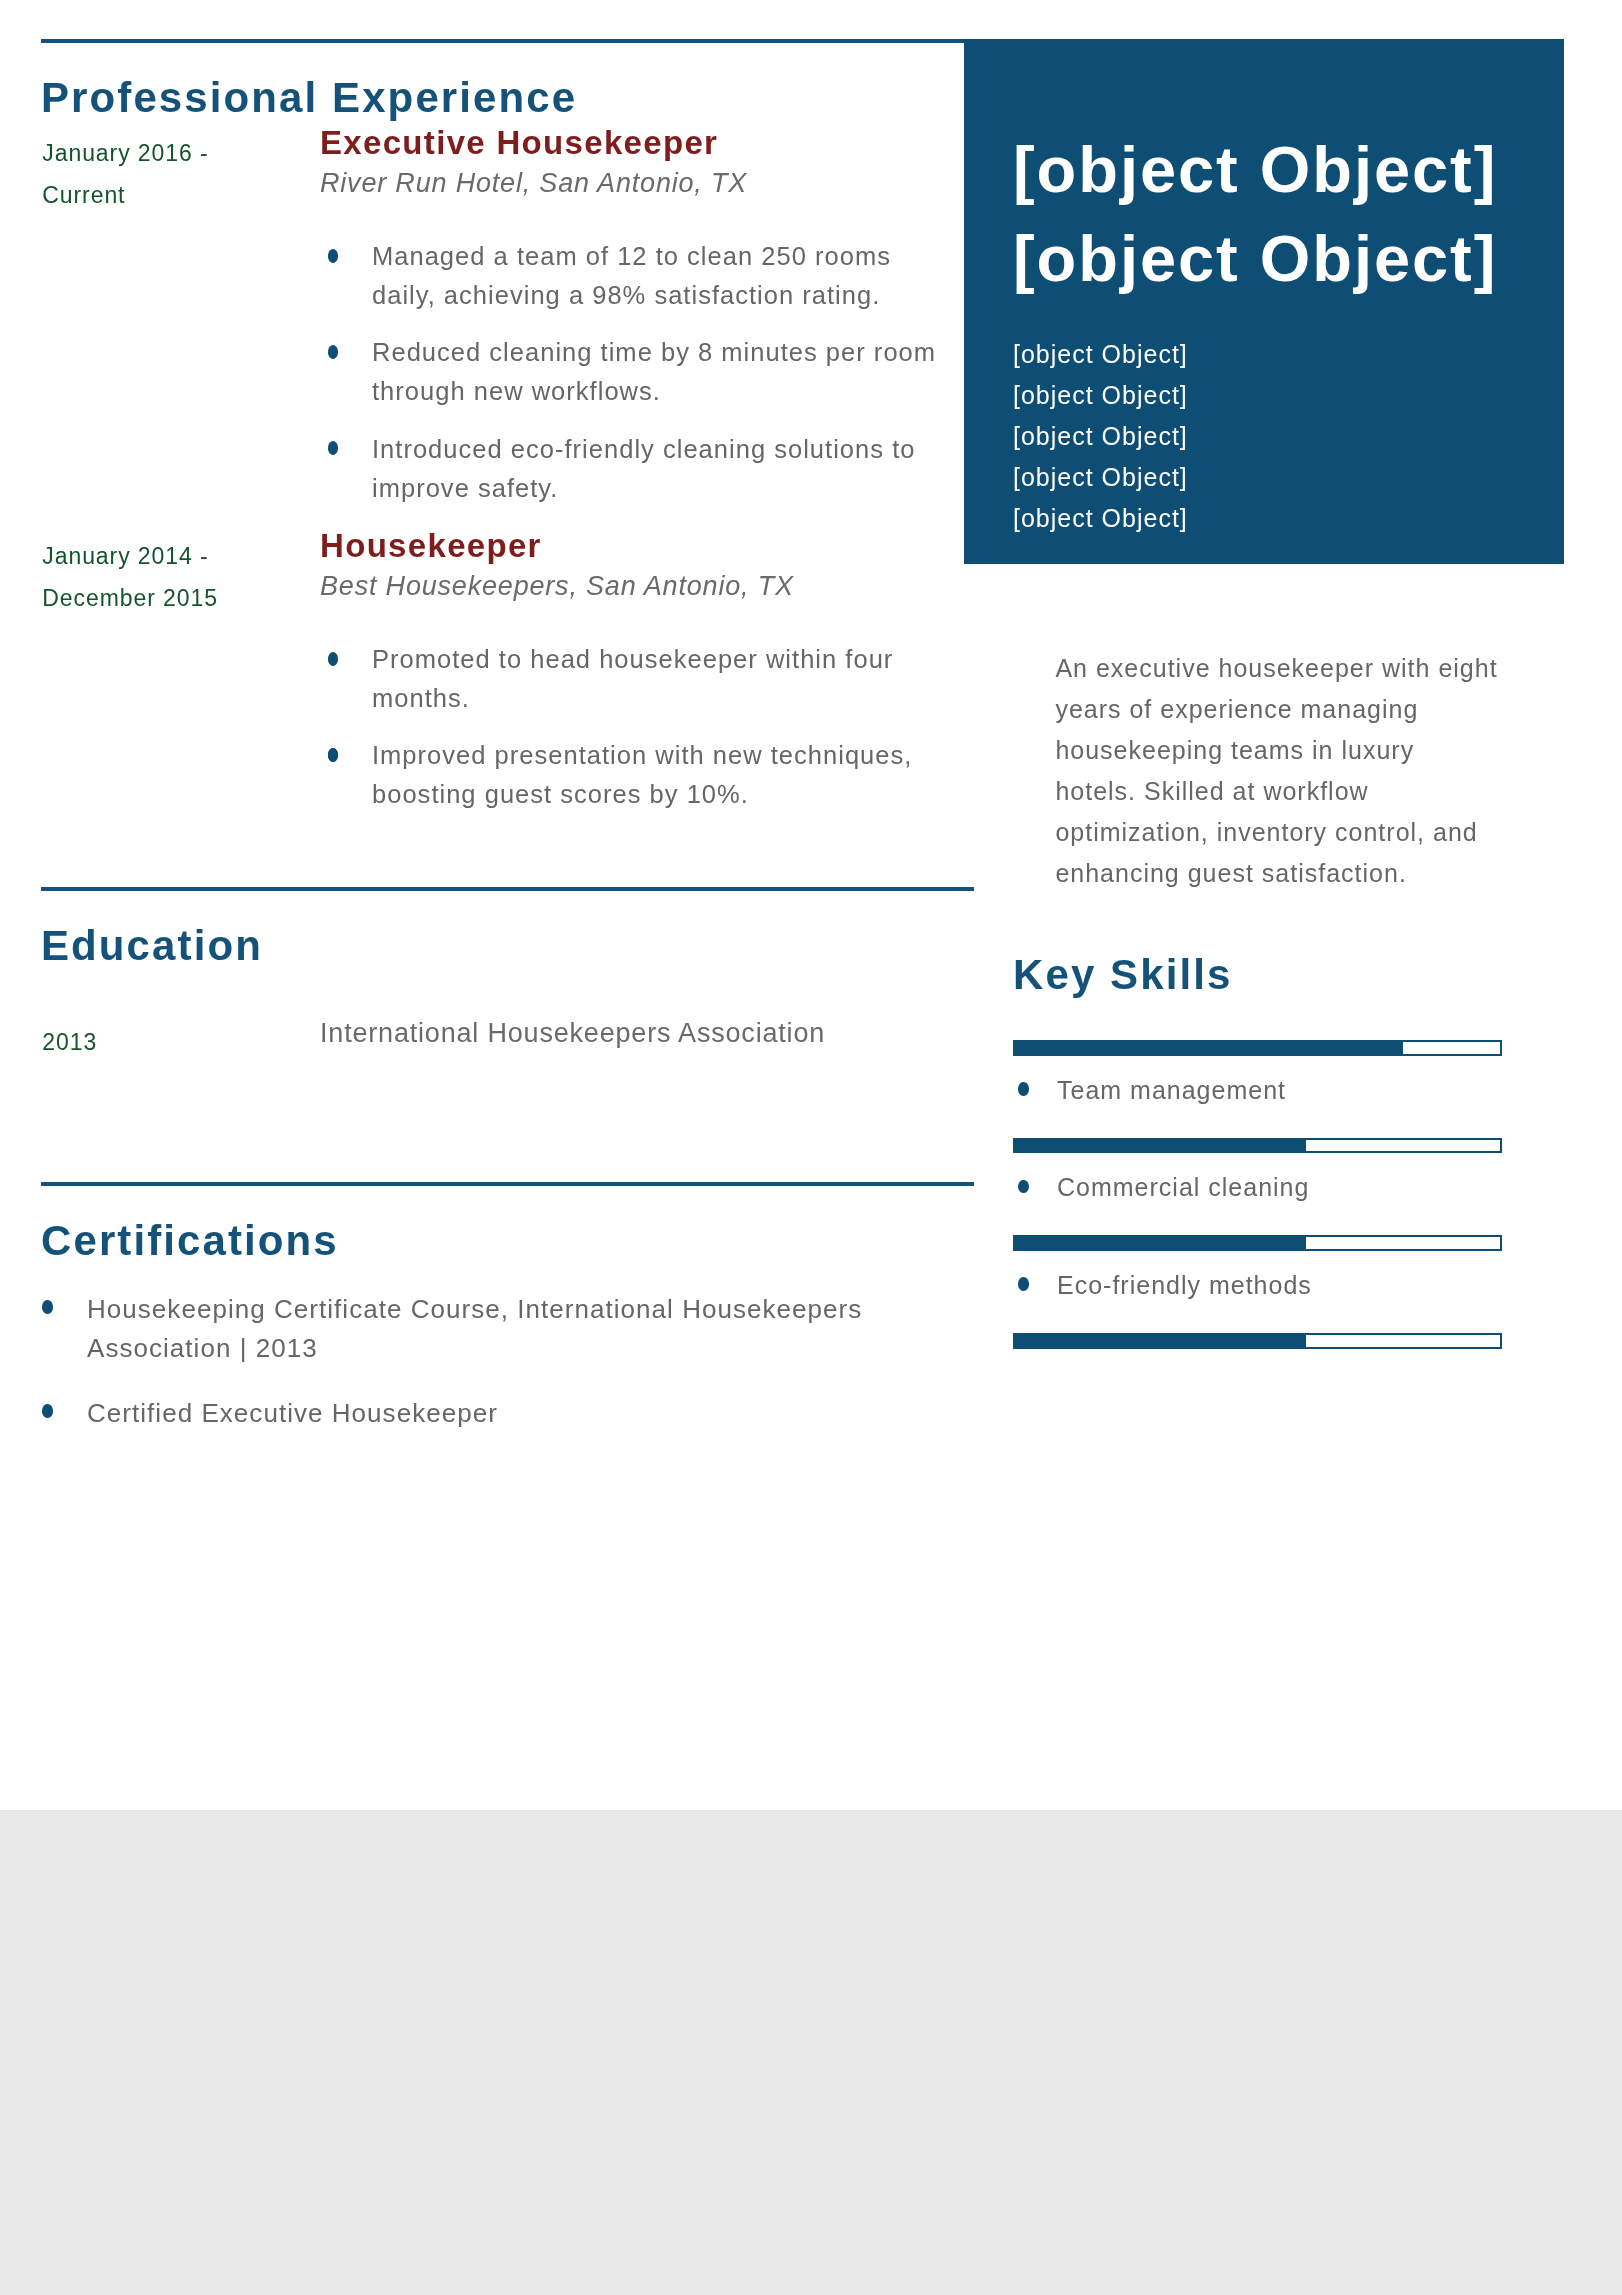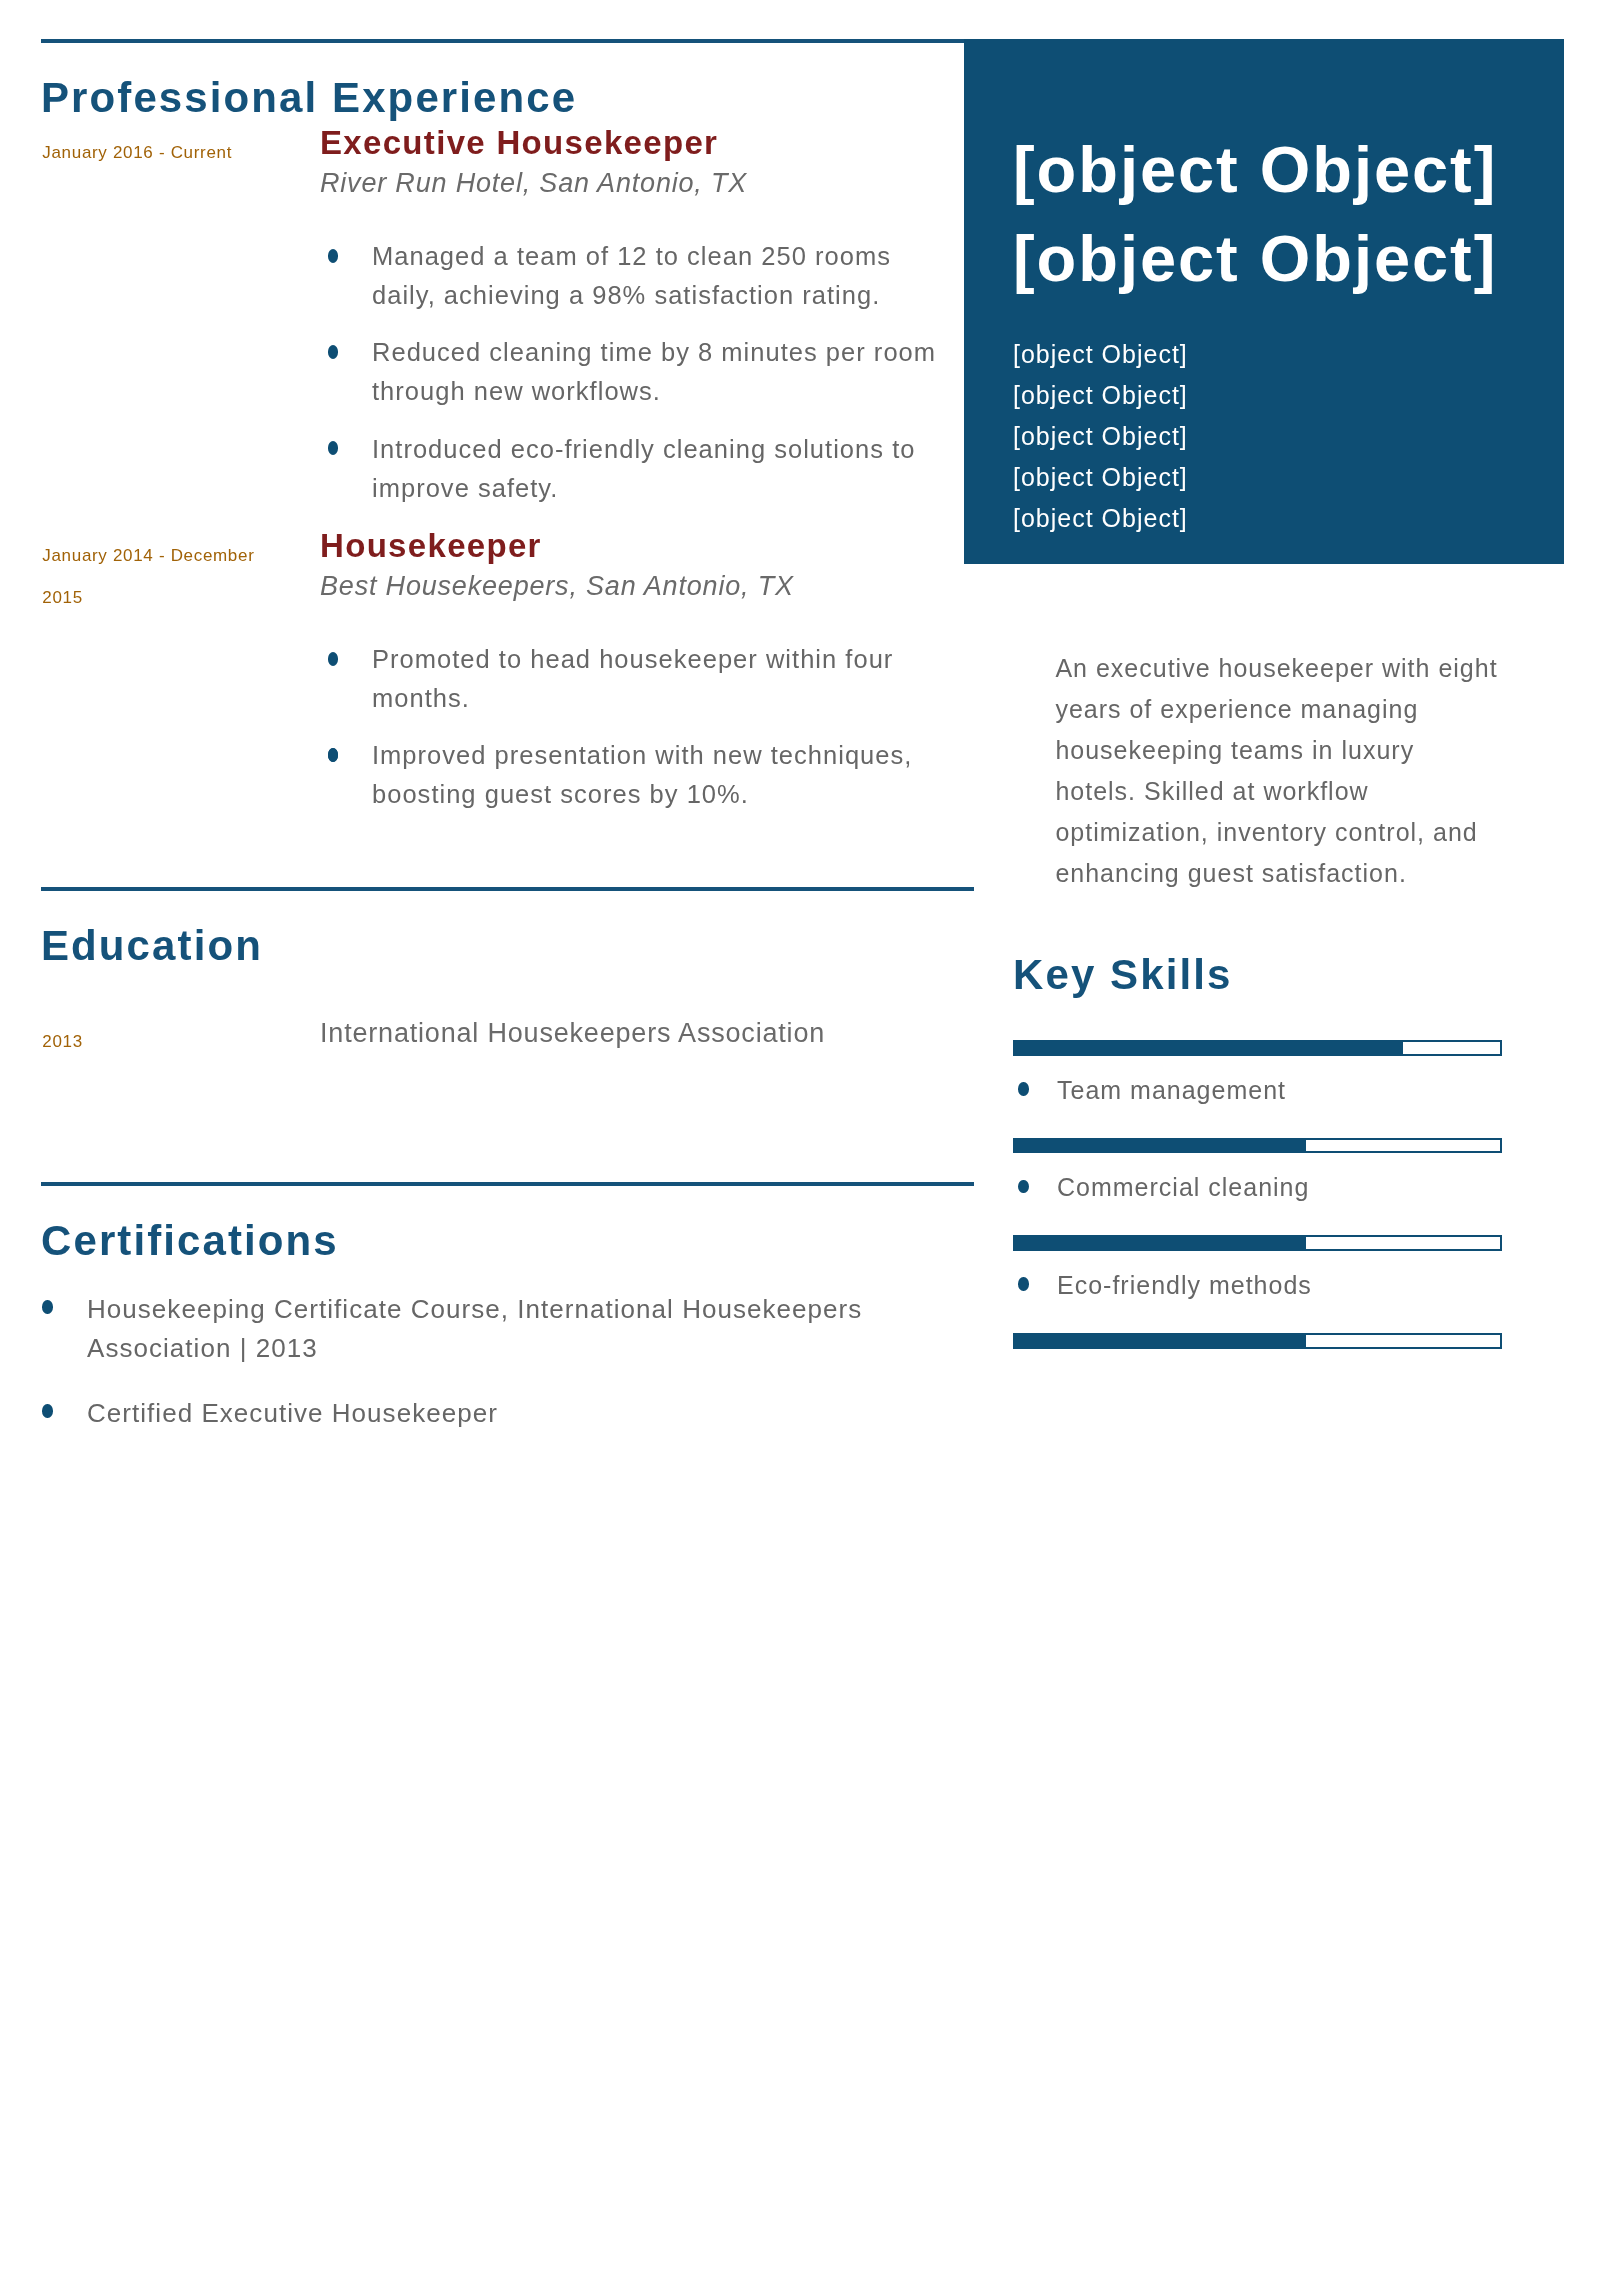--- a/index.html
+++ b/index.html
@@ -1,37 +1,37 @@
 <!DOCTYPE html>
 <html style="font-size:10.5px"><head>
 <meta charset="utf-8">
 <style>
   * { margin:0; padding:0; box-sizing:border-box; }
   html,body { background:#e8e8e8; }
   .page {
-    position:relative; width:1622px; height:2295px; background:#ffffff;
+    position:relative; width:1622px; height:1810px; background:#ffffff;
     margin:0 auto; overflow:hidden;
     font-family:"Liberation Sans","DejaVu Sans",sans-serif;
     --brand:#0e4e74; --heading:#15527a;
     color:#666;
   }
   
   .left-col { position:absolute; left:41px; top:0; width:933px; }
   .rule { height:3.9px; background:var(--heading); }
   .rule-top { margin-top:39px; }
   .rule-mid1 { margin-top:54px; }
   .rule-mid2 { margin-top:119px; }
   .section-h {
     margin-top:30px; font-size:42px; line-height:50px; font-weight:700;
     color:var(--heading); letter-spacing:.05em;
   }
   .entry { display:grid; grid-template-columns:279px minmax(0,1fr); }
   .entry.edu  { margin-top:41px; }
   .entry-dates {
-    font-size:17px; line-height:42px; color:#a16207;
+    font-size:23px; line-height:42px; color:#14532d;
     padding:9.2px 39px 0 1.3px; letter-spacing:.04em;
   }
   .entry-title { font-size:33px; line-height:39px; font-weight:700; color:#7f1d1d; letter-spacing:.04em; }
   .entry-company { margin-top:5.2px; font-size:27px; line-height:33px; font-style:italic; color:#6a6a6a; letter-spacing:.03em; }
   .entry-inst { margin-top:5.2px; font-size:27px; line-height:33px; color:#6a6a6a; letter-spacing:.03em; }
   ul.bullets { list-style:none; margin-top:37px; }
   ul.bullets li {
     position:relative; padding-left:52px; padding-right:13px; margin-bottom:18.3px;
     font-size:25.5px; line-height:39px; color:#666; letter-spacing:.04em; max-width:654px;
   }

